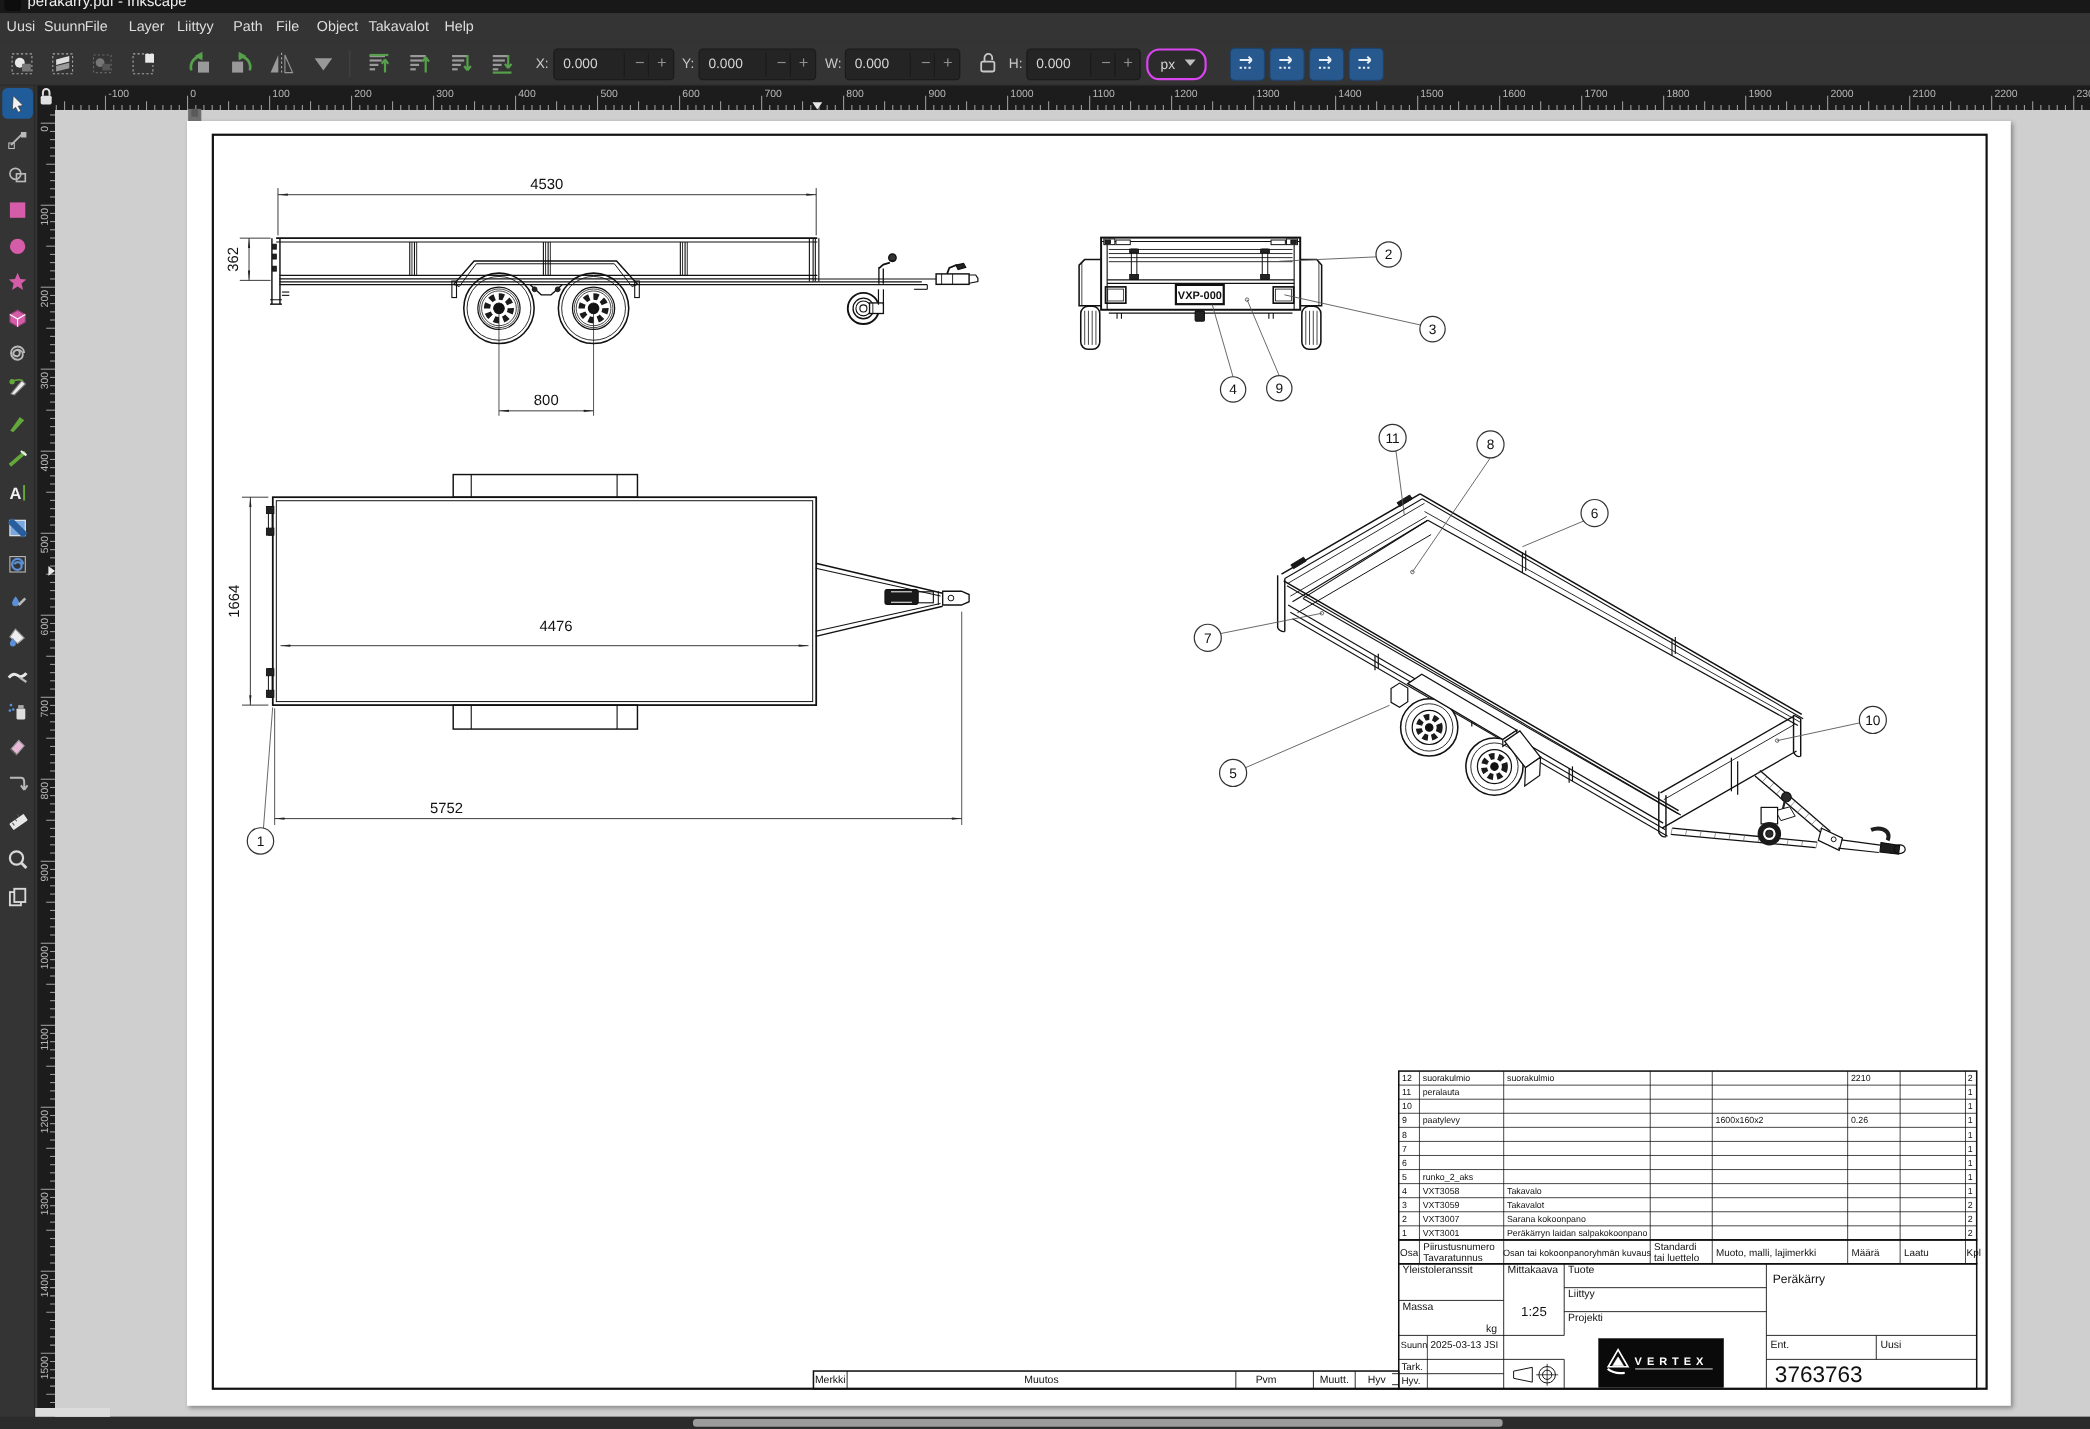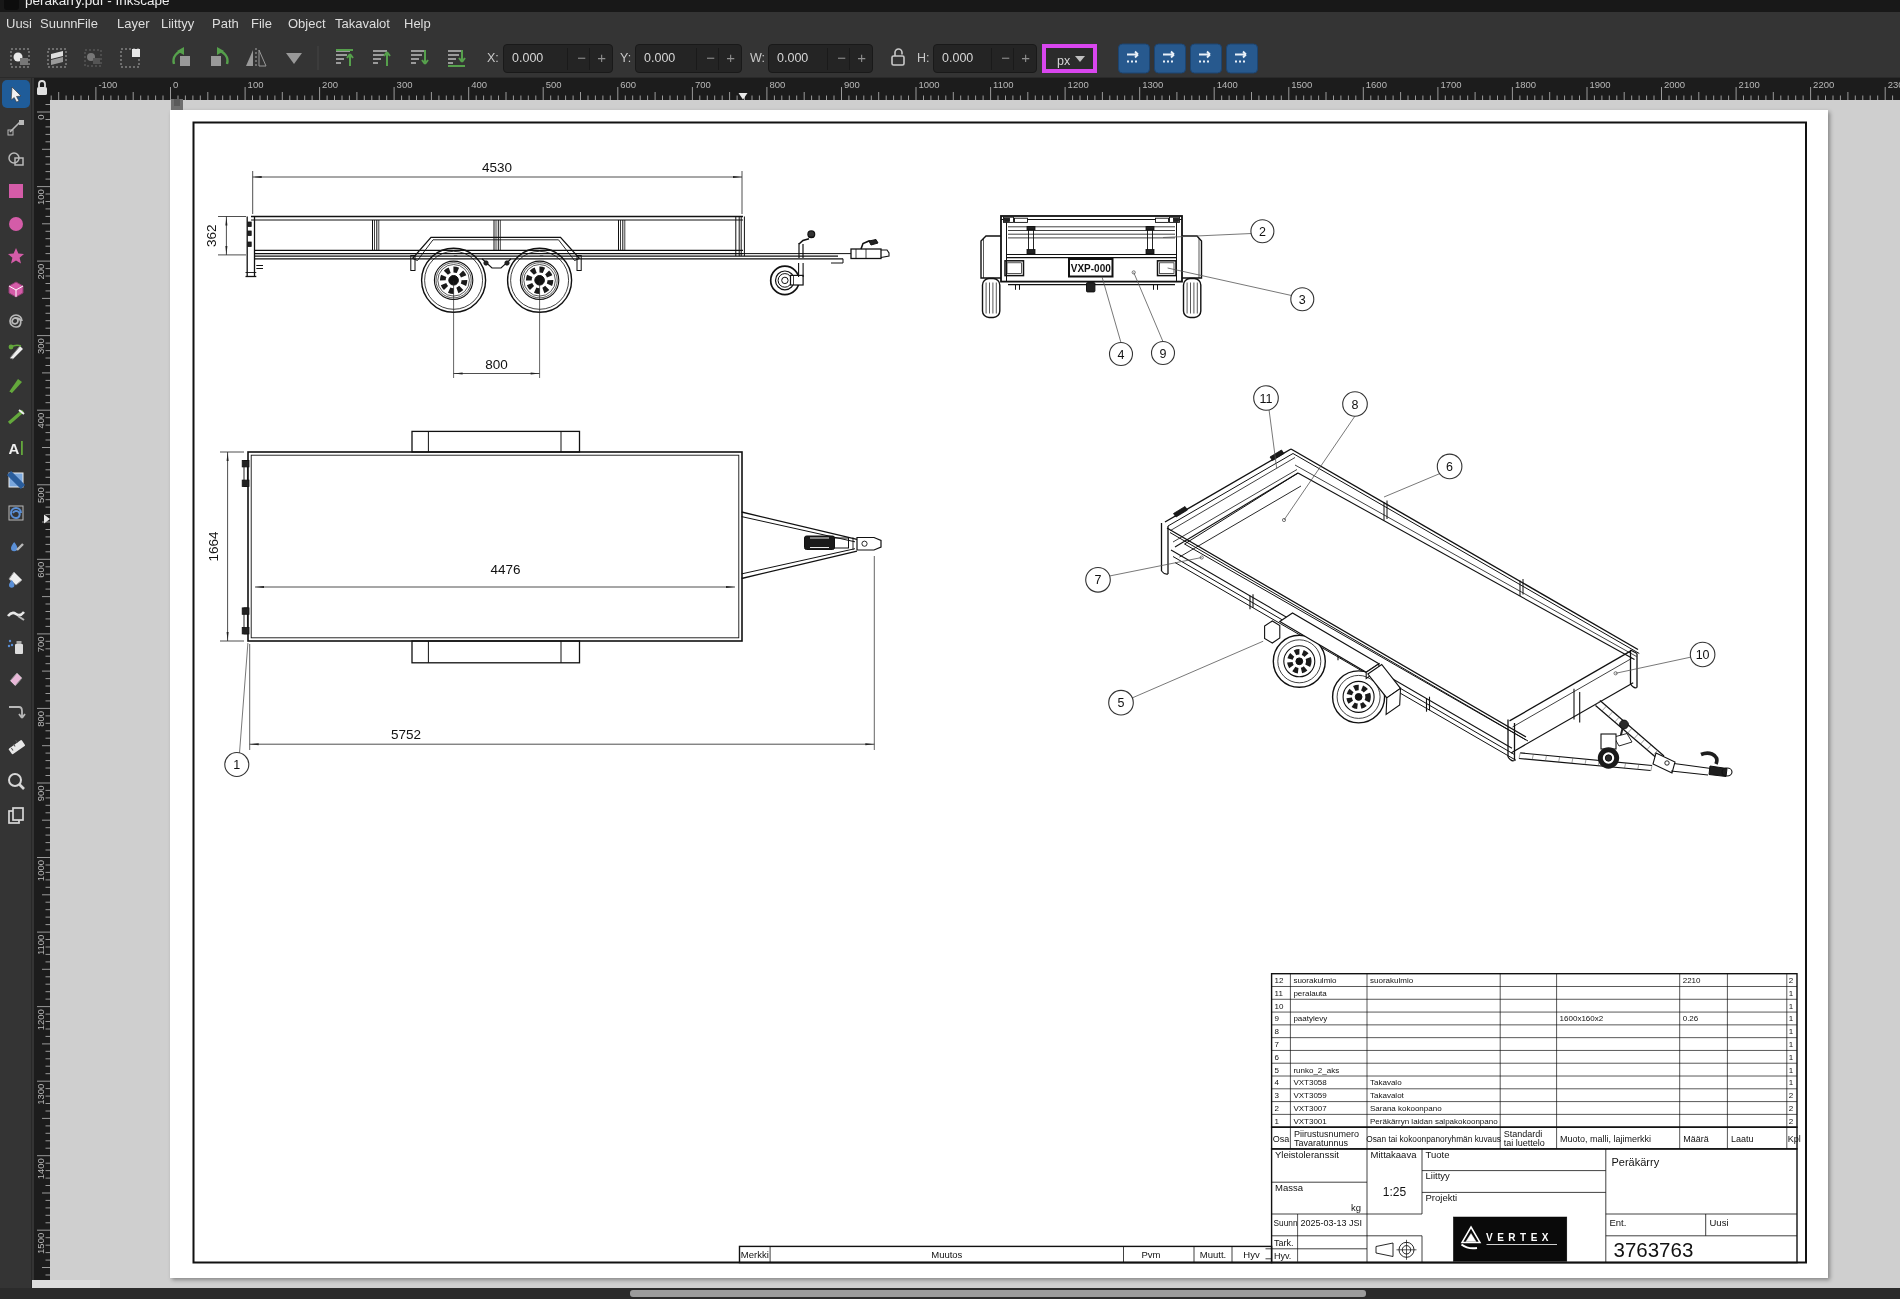--- a/index.html
+++ b/index.html
@@ -48,21 +48,21 @@
       <span style="position:absolute;right:22px;top:3px;width:1px;height:22px;background:#1a1a1a"></span>
     </div>
     <span style="position:absolute;left:917px;top:13px;font-size:12.5px;color:#c9c9c9">H:</span>
     <div style="position:absolute;left:933px;top:6px;width:104px;height:29px;background:#242424;border:1px solid #191919;border-radius:4px">
       <span style="position:absolute;left:8px;top:6px;font-size:12.5px;color:#d6d6d6">0.000</span>
       <span style="position:absolute;right:26px;top:4px;font-size:15px;color:#8f8f8f">−</span>
       <span style="position:absolute;right:6px;top:4px;font-size:15px;color:#8f8f8f">+</span>
       <span style="position:absolute;right:44px;top:3px;width:1px;height:22px;background:#1a1a1a"></span>
       <span style="position:absolute;right:22px;top:3px;width:1px;height:22px;background:#1a1a1a"></span>
     </div>
-<div style="position:absolute;left:1042px;top:6px;width:55px;height:29px;background:#2b2b2b;border:4px solid #d946ef;border-radius:0">
+<div style="position:absolute;left:1042px;top:6px;width:55px;height:29px;background:#2b2b2b;border:2px solid #d946ef;border-radius:12px">
 <span style="position:absolute;left:11px;top:6px;font-size:12.5px;color:#d6d6d6">px</span>
 <span style="position:absolute;right:8px;top:8px;width:0;height:0;border-left:5px solid transparent;border-right:5px solid transparent;border-top:6px solid #c0c0c0"></span>
     </div>
 </div>
 <svg width="1900" height="40" style="position:absolute;left:0;top:38px">
     <g transform="translate(20,20)">
       <rect x="-9" y="-9" width="18" height="18" fill="none" stroke="#a8a8a8" stroke-dasharray="2,2"></rect>
       <circle cx="-2" cy="-1" r="4.5" fill="#e8e8e8"></circle>
       <rect x="0" y="0" width="8" height="7" fill="#777"></rect>
     </g>

